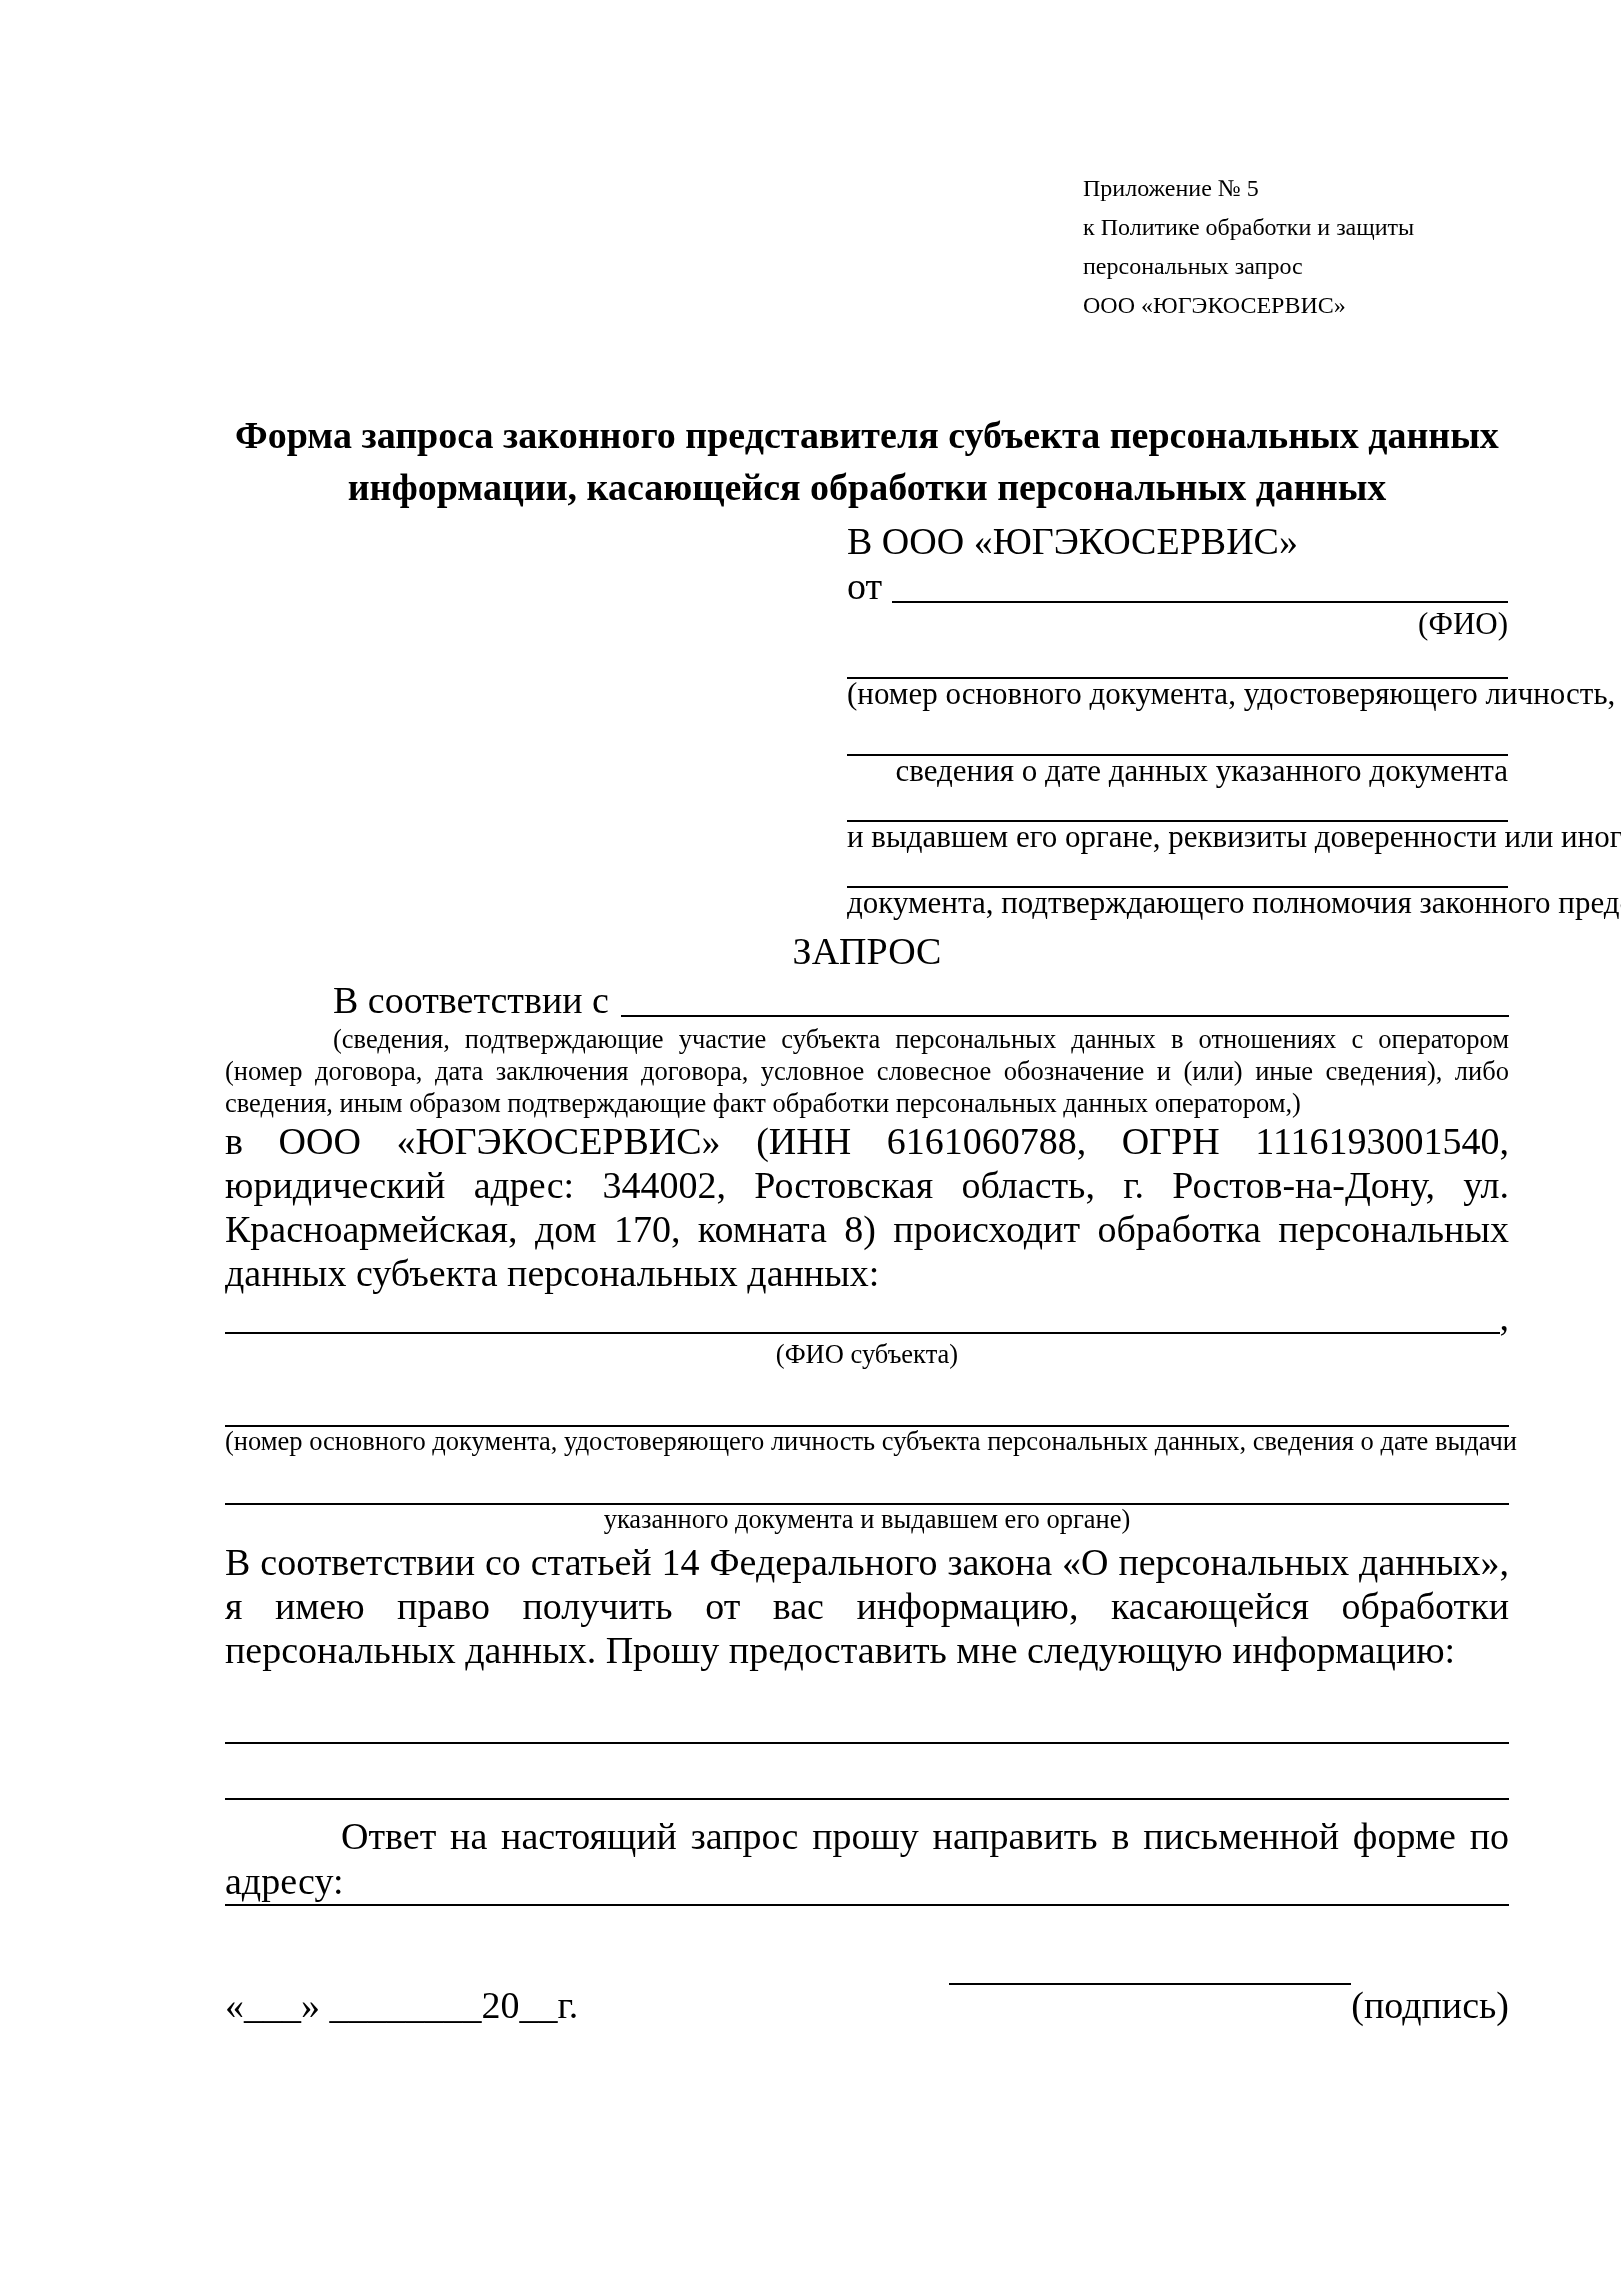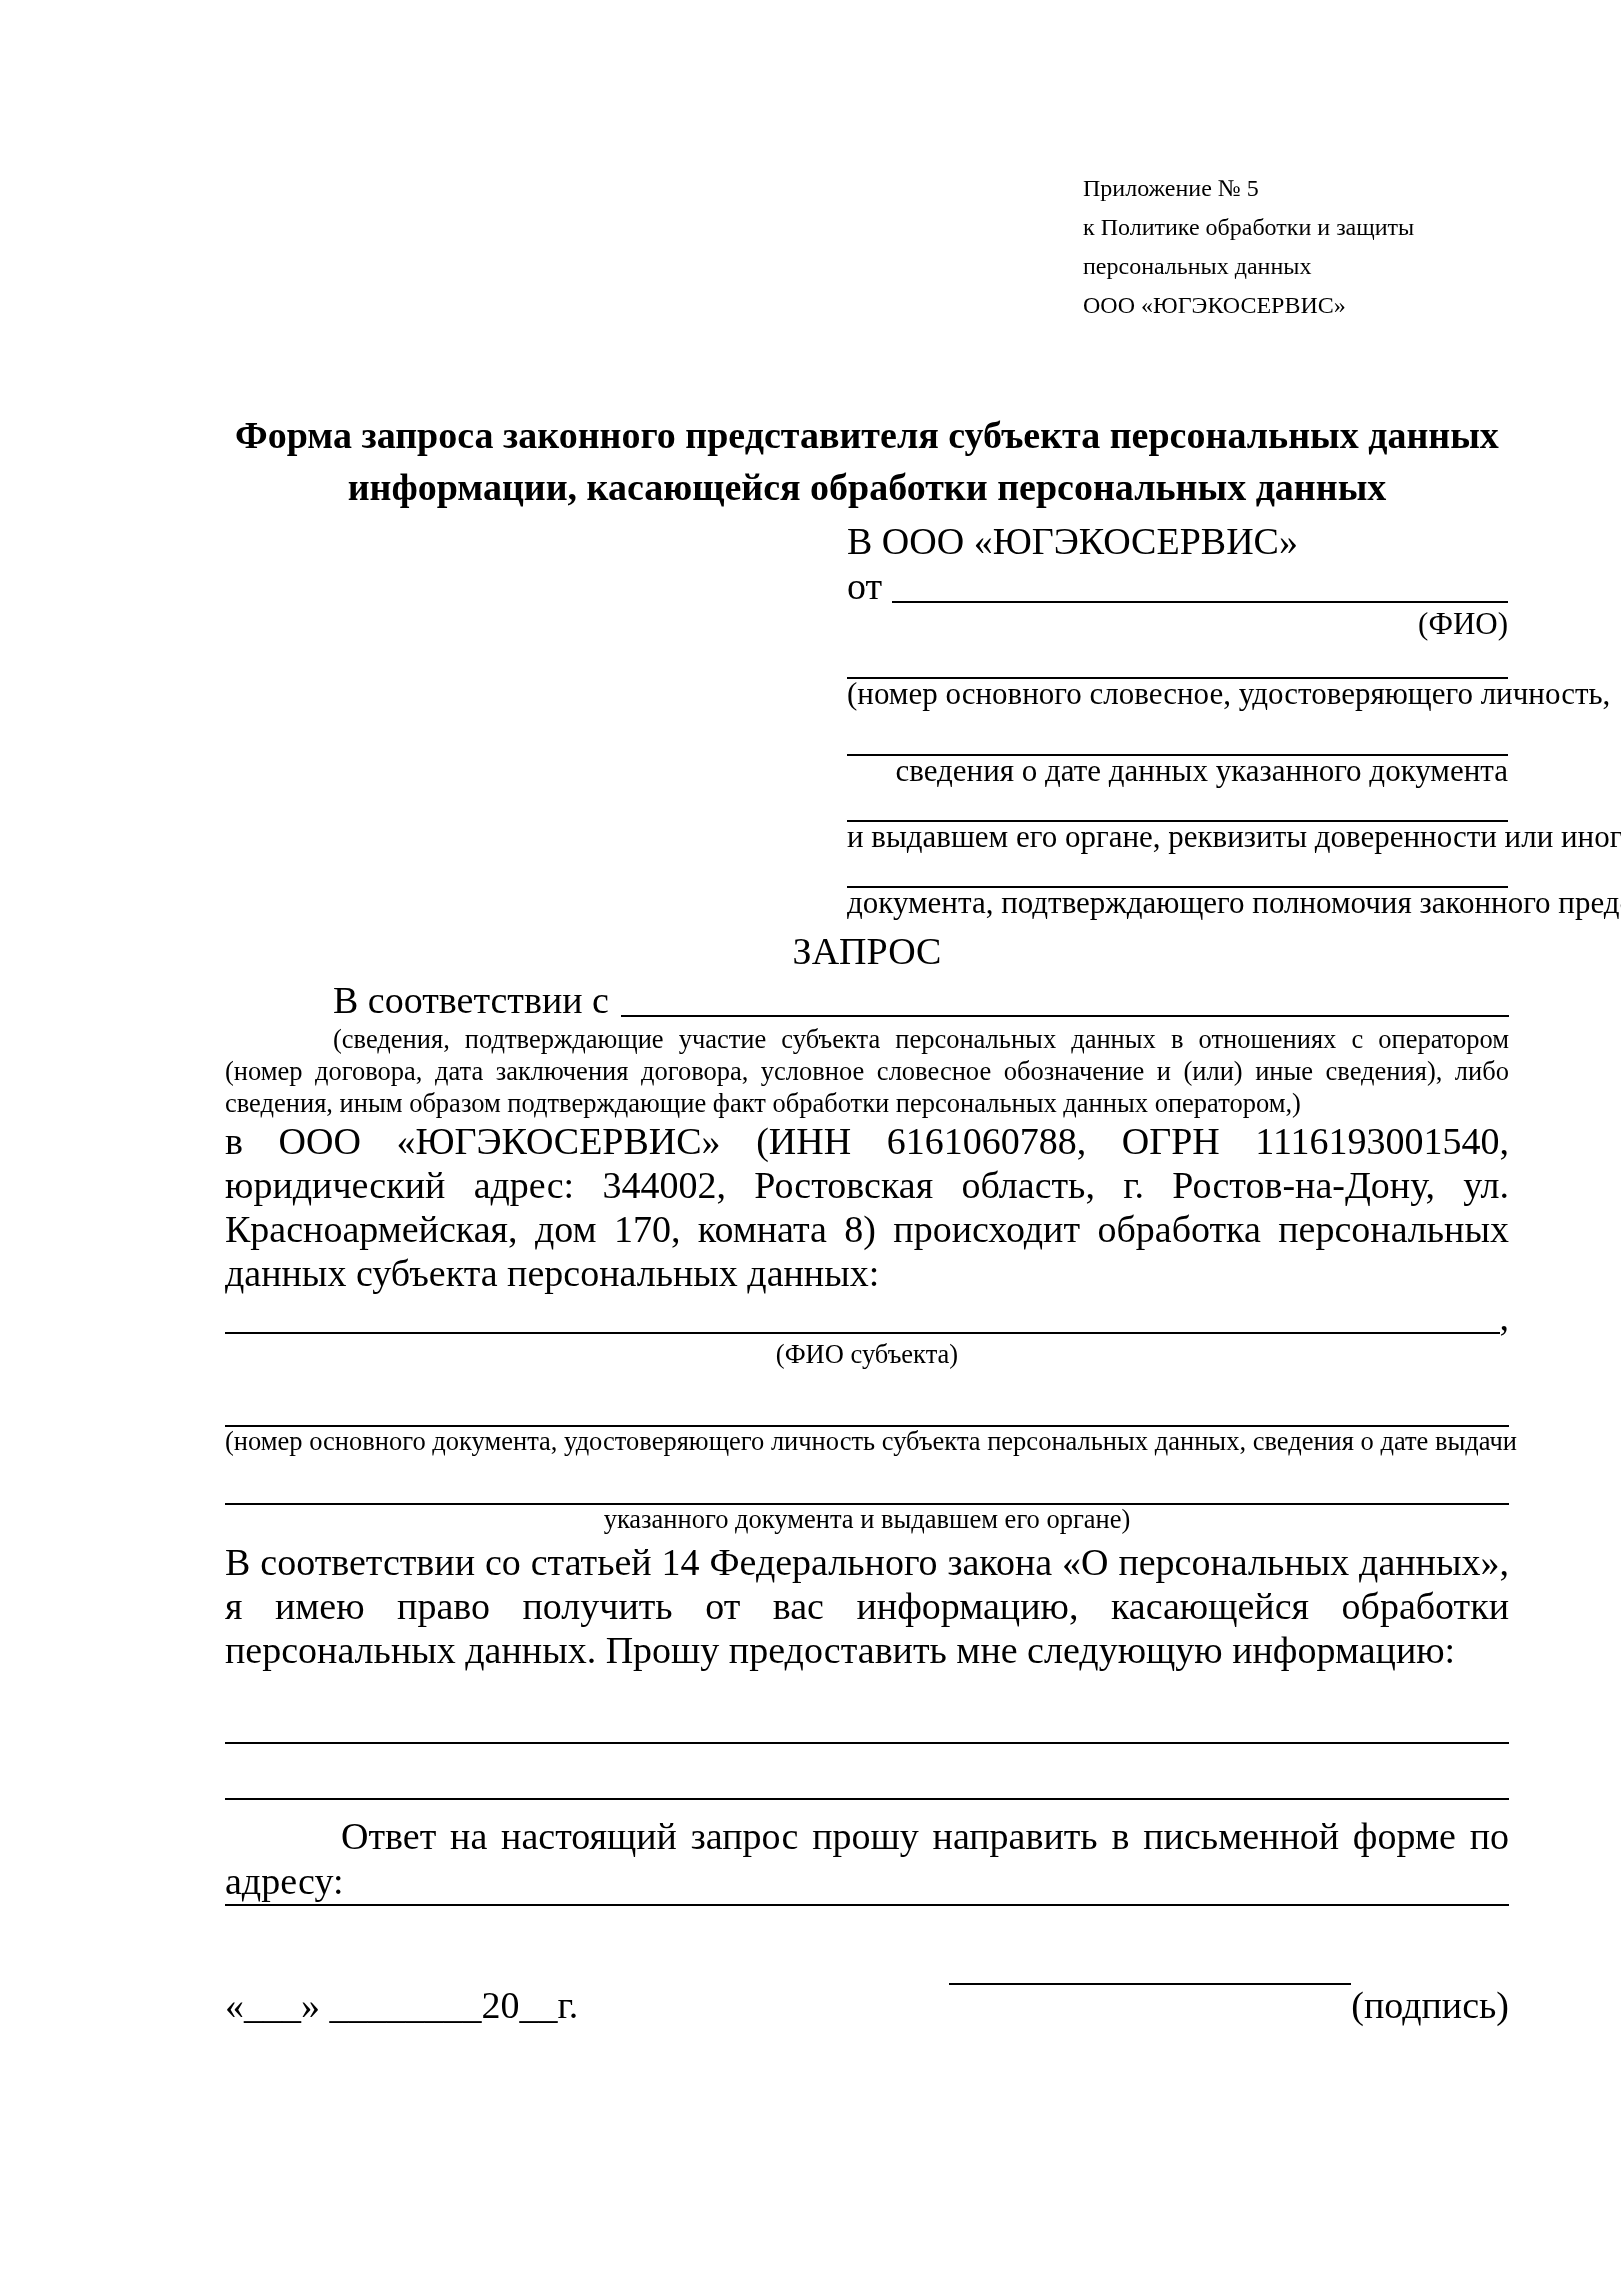--- a/index.html
+++ b/index.html
@@ -56,39 +56,39 @@
 </style>
 </head>
 <body>
 
 <div class="page">
   <div class="content">
 
     <div class="appendix">
       <div>Приложение № 5</div>
       <div>к Политике обработки и защиты</div>
-      <div>персональных данных</div>
+      <div>персональных запрос</div>
       <div>ООО «ЮГЭКОСЕРВИС»</div>
     </div>
 
     <div class="title">
       <div>Форма запроса законного представителя субъекта персональных данных</div>
       <div>информации, касающейся обработки персональных данных</div>
     </div>
 
     <div class="addressee">
       <div>В ООО «ЮГЭКОСЕРВИС»</div>
       <div class="flexline">
         <span class="from-label">от</span>
         <span class="fill"></span>
       </div>
       <div class="addr-caption">(ФИО)</div>
 
       <div class="addr-line sp12"></div>
-      <div class="addr-caption">(номер основного словесное, удостоверяющего личность,</div>
+      <div class="addr-caption">(номер основного документа, удостоверяющего личность,</div>
 
       <div class="addr-line sp20"></div>
       <div class="addr-caption">сведения о дате данных указанного документа</div>
 
       <div class="addr-line sp8"></div>
       <div class="addr-caption">и выдавшем его органе, реквизиты доверенности или иного</div>
 
       <div class="addr-line sp8"></div>
       <div class="addr-caption">документа, подтверждающего полномочия законного представителя)</div>
     </div>

